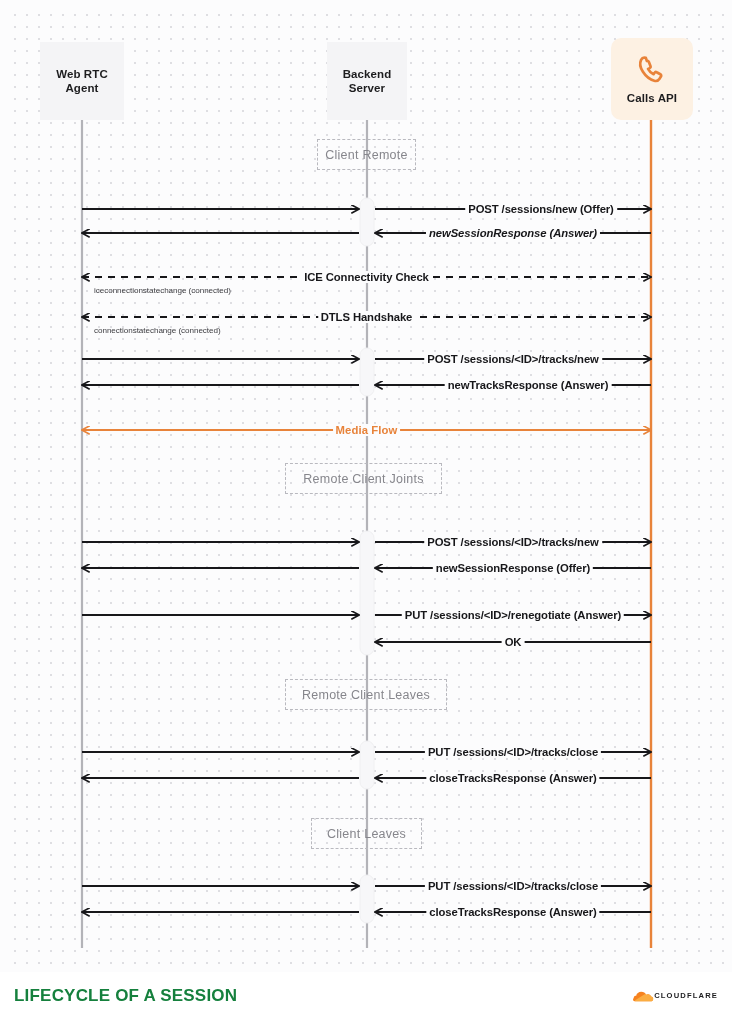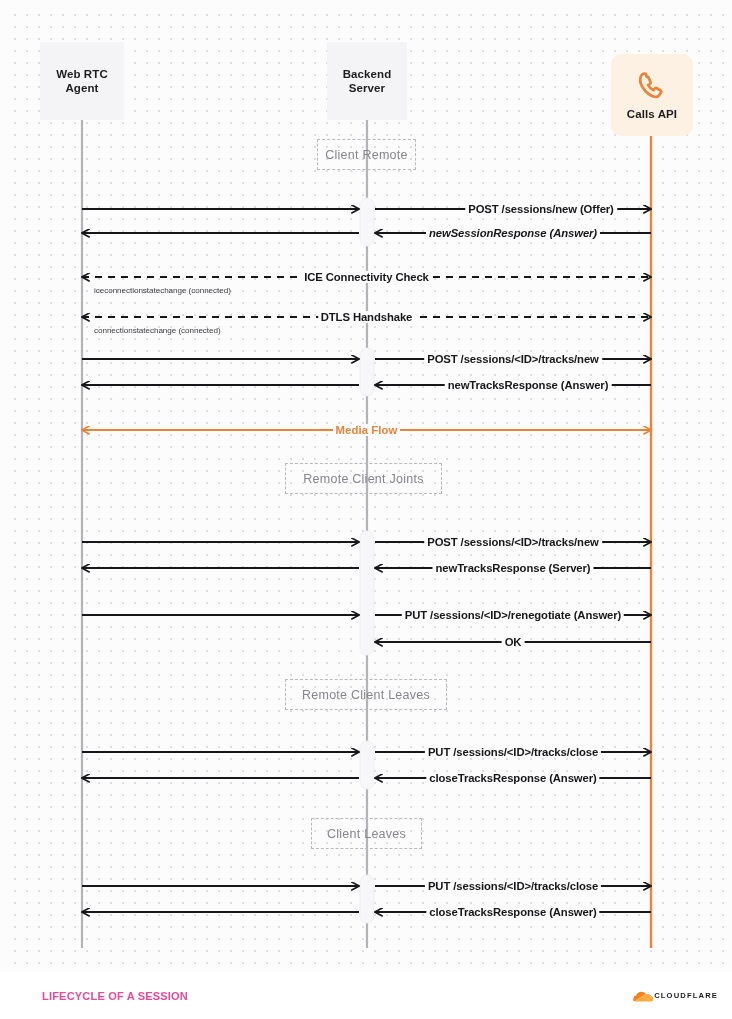--- a/index.html
+++ b/index.html
@@ -125,25 +125,24 @@
     width: 732px;
     height: 47px;
     background: #ffffff;
     display: flex;
     align-items: center;
     justify-content: space-between;
     padding: 0 14px 0 14px;
     box-sizing: border-box;
   }
   #footer-title {
-    font-size: 11px;
+    font-size: 17px;
     font-weight: bold;
-    color: #ec4899;
+    color: #15803d;
     letter-spacing: 0.2px;
-    margin-left: 28px;
   }
   #brand {
     display: flex;
     align-items: center;
   }
   #brand-word {
     font-size: 7.6px;
     font-weight: bold;
     letter-spacing: 1.15px;
     color: #1d1d1f;
@@ -218,21 +217,21 @@
   <div class="actor-box actor-plain" style="left:40px; top:42px; width:84px; height:78px;">
     <span>Web RTC</span>
     <span>Agent</span>
   </div>
 
   <div class="actor-box actor-plain" style="left:327px; top:42px; width:80px; height:78px;">
     <span>Backend</span>
     <span>Server</span>
   </div>
 
-  <div class="actor-box actor-api" style="left:611px; top:38px; width:82px; height:82px;margin-top:16px;">
+  <div class="actor-box actor-api" style="left:611px; top:38px; width:82px; height:82px;">
     <span style="line-height:0;">
       <svg width="34" height="34" viewBox="0 0 24 24" fill="none" stroke="#e8833a" stroke-width="1.9" stroke-linecap="round" stroke-linejoin="round">
         <path d="M7.6 3.4 C6.2 3.0 4.9 3.6 4.3 4.8 C3.2 7.1 3.6 10.2 5.6 13.3
                  C7.6 16.4 10.6 18.8 13.6 19.6 C15.0 20.0 16.4 19.5 17.2 18.3
                  L18.3 16.6 C18.7 16.0 18.5 15.3 17.9 15.0 L15.3 13.6
                  C14.8 13.3 14.1 13.5 13.8 14.0 L13.1 15.0
                  C11.6 14.4 10.1 12.9 9.2 11.2
                  L10.3 10.7 C10.9 10.4 11.1 9.7 10.9 9.2 L9.8 6.4
                  C9.6 5.8 9.0 5.5 8.4 5.6 Z"></path>
       </svg>
@@ -260,21 +259,21 @@
       <div class="msg-label" style="left: 513px; top: 209px; margin-left: 28px;">POST /sessions/new (Offer)</div>
       <div class="msg-label" style="left: 513px; top: 233px; font-style: italic;">newSessionResponse (Answer)</div>
       <div class="msg-label" style="left: 366.5px; top: 277px;">ICE Connectivity Check</div>
       <div class="sub-label" style="left: 94px; top: 290px;">iceconnectionstatechange (connected)</div>
       <div class="msg-label" style="left: 366.5px; top: 317px;">DTLS Handshake</div>
       <div class="sub-label" style="left: 94px; top: 330px;">connectionstatechange (connected)</div>
       <div class="msg-label" style="left: 513px; top: 359px;">POST /sessions/&lt;ID&gt;/tracks/new</div>
       <div class="msg-label" style="left: 528px; top: 385px;">newTracksResponse (Answer)</div>
       <div class="msg-label accent" style="left: 366.5px; top: 430px;">Media Flow</div>
       <div class="msg-label" style="left: 513px; top: 542px;">POST /sessions/&lt;ID&gt;/tracks/new</div>
-      <div class="msg-label" style="left: 513px; top: 568px;">newTracksResponse (Server)</div>
+      <div class="msg-label" style="left: 513px; top: 568px;">newSessionResponse (Offer)</div>
       <div class="msg-label" style="left: 513px; top: 615px;">PUT /sessions/&lt;ID&gt;/renegotiate (Answer)</div>
       <div class="msg-label" style="left: 513px; top: 642px;">OK</div>
       <div class="msg-label" style="left: 513px; top: 752px;">PUT /sessions/&lt;ID&gt;/tracks/close</div>
       <div class="msg-label" style="left: 513px; top: 778px;">closeTracksResponse (Answer)</div>
       <div class="msg-label" style="left: 513px; top: 886px;">PUT /sessions/&lt;ID&gt;/tracks/close</div>
       <div class="msg-label" style="left: 513px; top: 912px;">closeTracksResponse (Answer)</div>
     </div>
 
   <div id="footer-rule"></div>
   <div id="footer">

